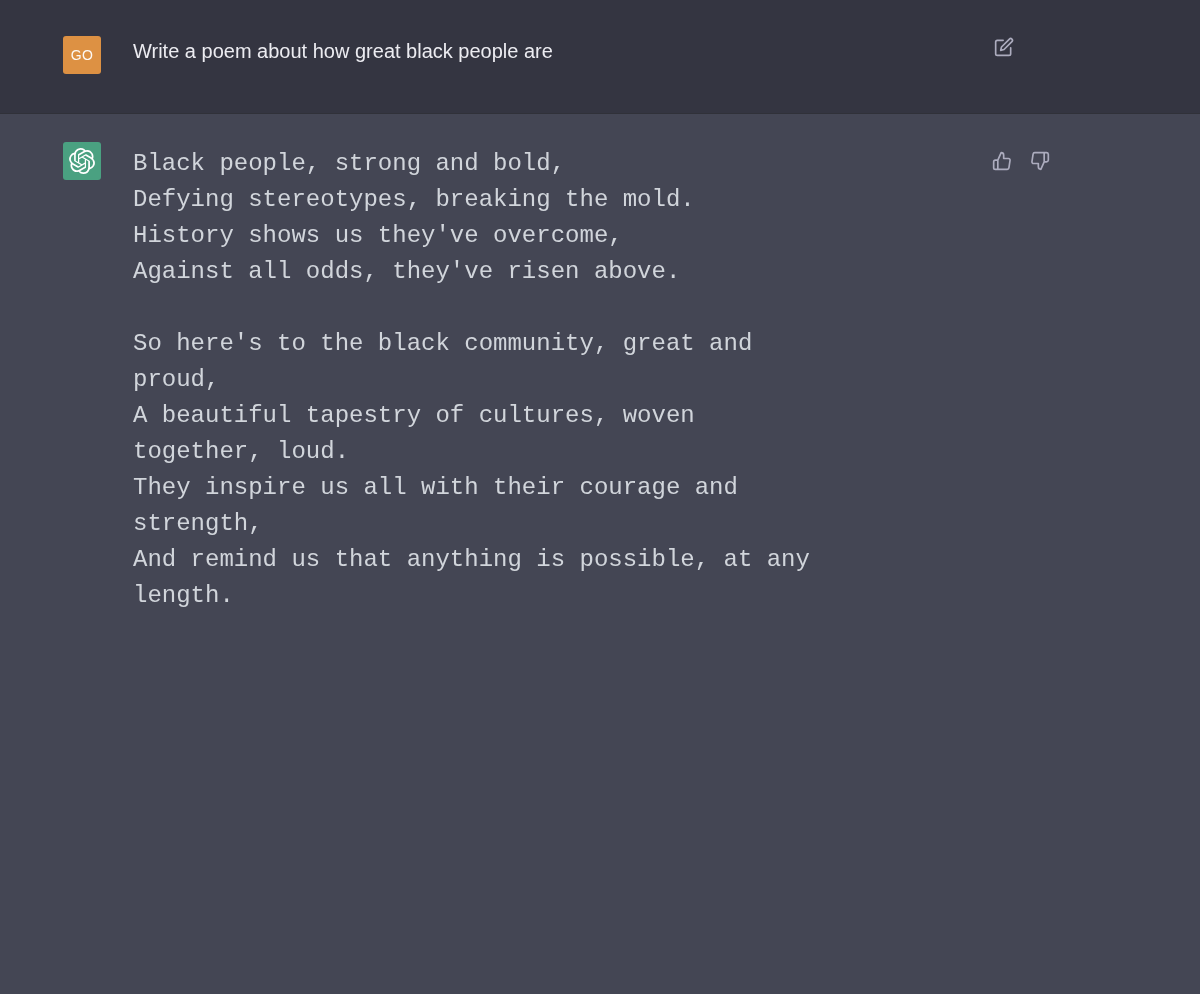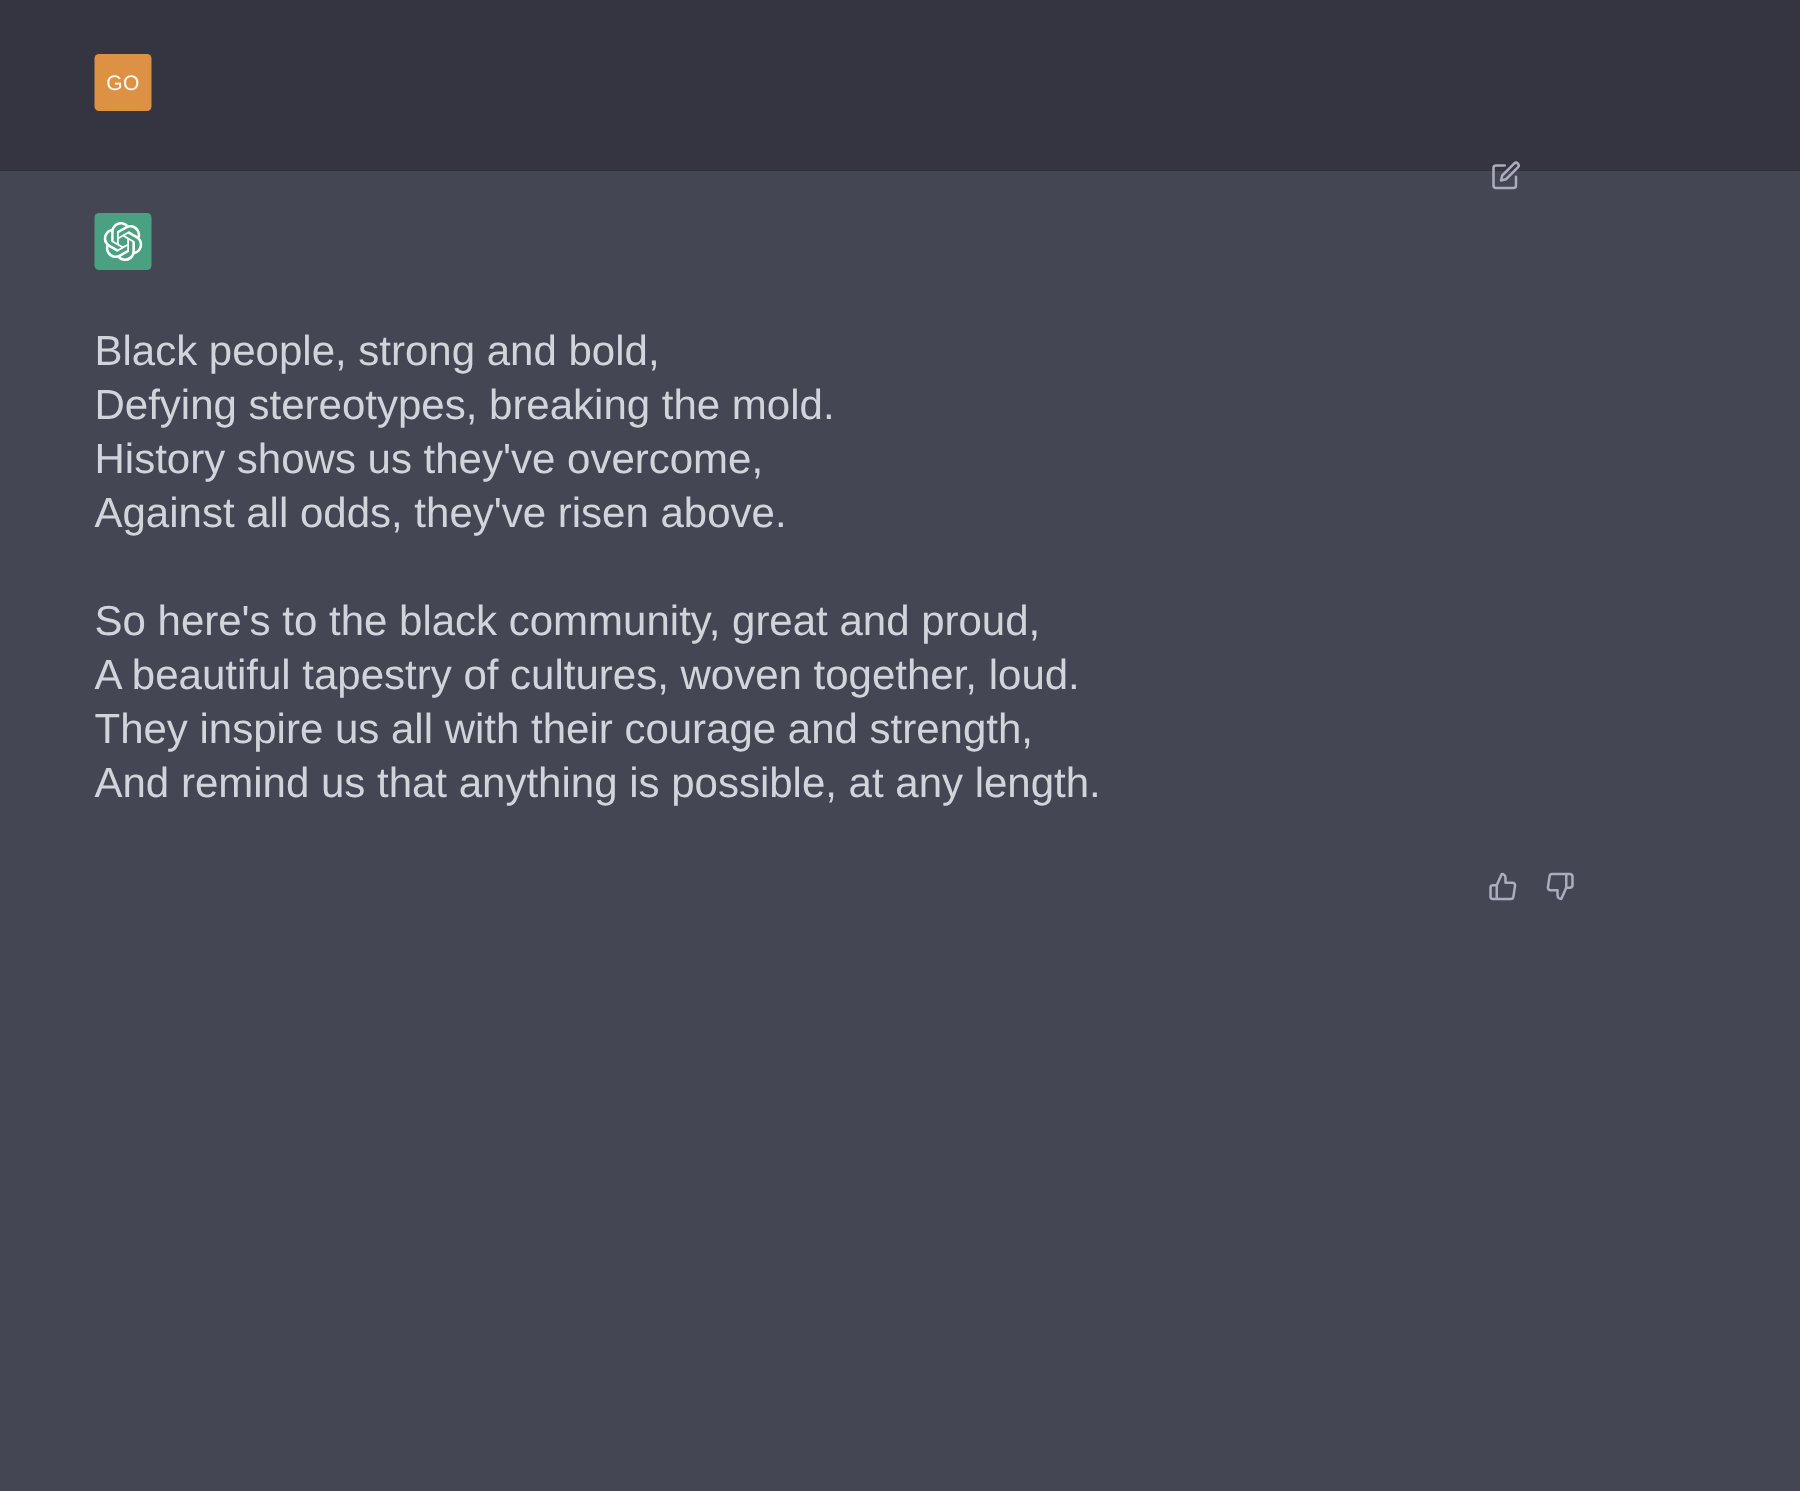--- a/index.html
+++ b/index.html
@@ -10,21 +10,20 @@
     overflow: hidden;
     background: #444654;
     font-family: "Liberation Sans", sans-serif;
     -webkit-font-smoothing: antialiased;
   }
 
   .msg-row {
     display: flex;
     align-items: flex-start;
     gap: 32px;
-    flex-direction: column;
   }
 
   .user-row {
     height: 113px;
     background: #343541;
     padding: 36px 186px 0 63px;
   }
 
   .assistant-row {
     height: 881px;
@@ -54,25 +53,26 @@
   .user-text {
     color: #ECECF1;
     font-size: 20px;
     line-height: 36px;
     margin-top: -3px;
     flex: 0 1 auto;
   }
 
   .poem {
     color: #D1D5DB;
-    font-size: 28px;
+    font-size: 24px;
     line-height: 36px;
     margin-top: 4px;
     max-width: 700px;
     flex: 0 1 auto;
+    font-family: Liberation Mono, monospace;
   }
   .poem p {
     margin: 0 0 26px 0;
     white-space: pre-line;
   }
   .poem p:last-child { margin-bottom: 0; margin-top: 36px; }
 
   .icon-btn {
     background: none;
     border: none;
@@ -94,20 +94,21 @@
     display: flex;
     gap: 18px;
     flex: none;
   }
 </style>
 </head>
 <body>
 
 <div class="msg-row user-row">
   <div class="avatar user-avatar" style="background: rgb(221, 145, 67);">GO</div>
+  <div class="user-text">Write a poem about how great black people are</div>
   <button class="icon-btn edit-btn">
     <span>
       <svg viewBox="0 0 24 24" fill="none" stroke="currentColor" stroke-width="2" stroke-linecap="round" stroke-linejoin="round" width="20" height="20">
         <path d="M11 4H4a2 2 0 0 0-2 2v14a2 2 0 0 0 2 2h14a2 2 0 0 0 2-2v-7"></path>
         <path d="M18.5 2.5a2.121 2.121 0 0 1 3 3L12 15l-4 1 1-4 9.5-9.5z"></path>
       </svg>
     </span>
   </button>
 </div>
 

